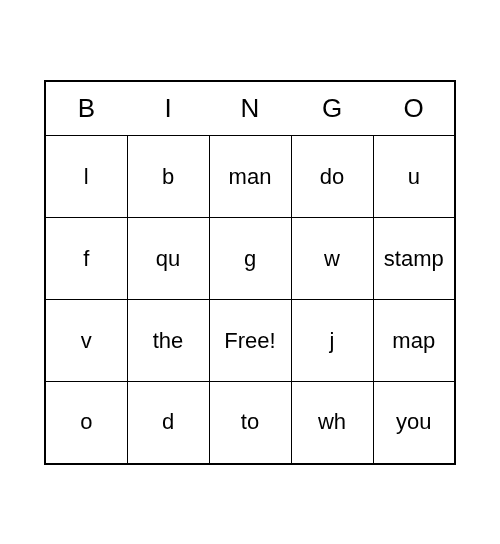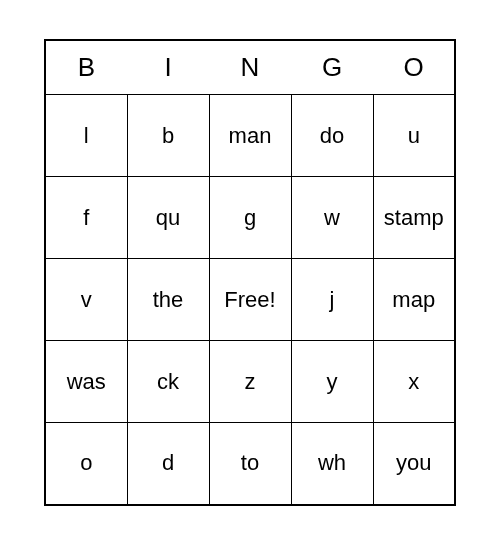--- a/index.html
+++ b/index.html
@@ -89,27 +89,20 @@
           <td>stamp</td>
         </tr>
         <tr>
           <td>v</td>
           <td>the</td>
           <td>Free!</td>
           <td>j</td>
           <td>map</td>
         </tr>
         <tr>
-          <td>was</td>
-          <td>ck</td>
-          <td>z</td>
-          <td>y</td>
-          <td>x</td>
-        </tr>
-        <tr>
           <td>o</td>
           <td>d</td>
           <td>to</td>
           <td>wh</td>
           <td>you</td>
         </tr>
       </tbody>
   </table>
 </div>
 

